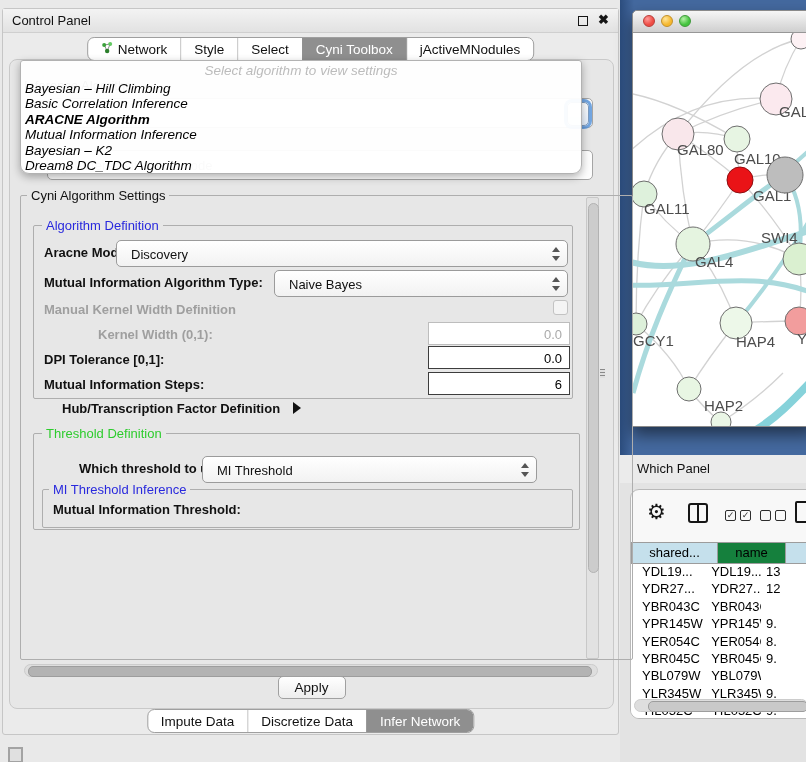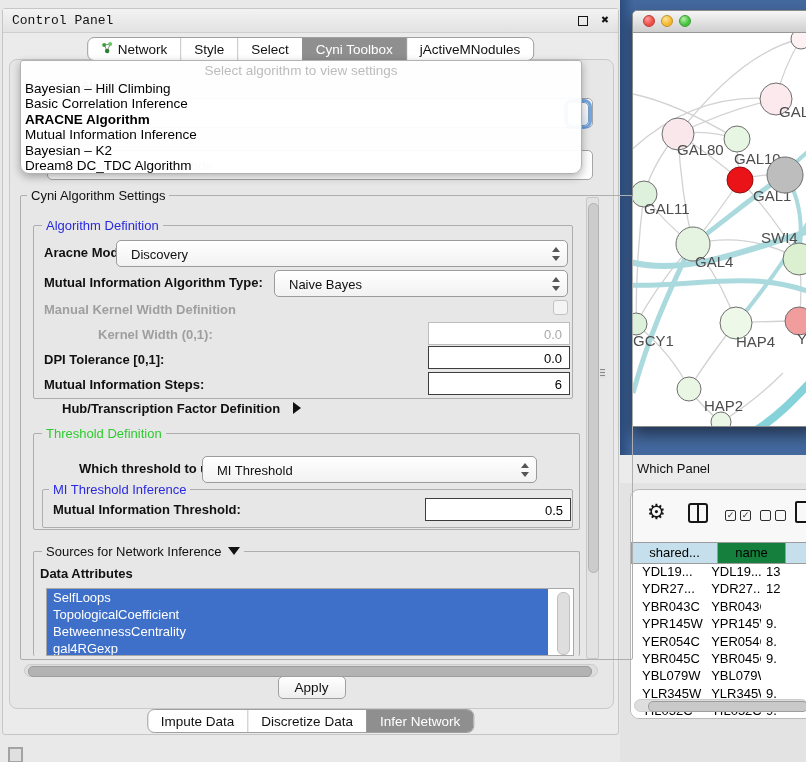--- a/index.html
+++ b/index.html
@@ -4,21 +4,21 @@
 <style>
   html,body{margin:0;padding:0;}
   body{width:806px;height:762px;overflow:hidden;background:#e9e9e9;
        font-family:"Liberation Sans",sans-serif;-webkit-font-smoothing:antialiased;}
   #app{position:relative;width:806px;height:762px;overflow:hidden;}
 
   
   #control-panel{position:absolute;left:2px;top:8px;width:615px;height:725px;
     background:#ebebeb;border:1px solid #c6c6c6;border-radius:3px;}
   .cp-titlebar{position:relative;height:23px;background:linear-gradient(#f3f3f3,#e2e2e2);
-    border-bottom:1px solid #cfcfcf;font-family:Liberation Mono, monospace;}
+    border-bottom:1px solid #cfcfcf;}
   .cp-title{position:absolute;left:9px;top:4px;font-size:13px;color:#111;}
   .float-btn{position:absolute;right:30px;top:7px;width:8px;height:8px;border:1.5px solid #151515;background:transparent;}
   .close-btn{position:absolute;right:9px;top:3px;font-size:13px;font-weight:bold;color:#151515;cursor:default;}
 
   
   .seg-tabs{position:absolute;left:50%;transform:translateX(-50%);display:flex;
     background:#fff;border:1px solid #9f9f9f;border-radius:7px;overflow:hidden;height:22px;
     font-size:13.5px;z-index:6;}
   .seg-tabs .tab{display:flex;align-items:center;gap:5px;padding:0 13px;border-left:1px solid #c4c4c4;
     color:#111;white-space:nowrap;cursor:default;}
@@ -38,21 +38,21 @@
     border-radius:5px;z-index:1;font-size:13px;color:#9e9e9e;line-height:30px;padding-left:12px;box-sizing:border-box;}
   #ghost-combo1{left:37px;top:38px;width:546px;}
   #ghost-combo2{left:37px;top:90px;width:546px;}
   .focus-stepper{position:absolute;right:3px;top:3px;width:20px;height:22px;border-radius:5px;
     background:linear-gradient(#ffffff,#e4eefb);border:1px solid #7d9cc0;
     box-shadow:0 0 0 3px rgba(90,150,220,.85);}
 
   
   #algo-popup{position:absolute;left:10px;top:0;width:562px;height:114px;z-index:20;
     background:rgba(255,255,255,0.95);border:1px solid #b2b2b2;border-radius:3px 3px 9px 9px;
-    box-shadow:0 3px 9px rgba(0,0,0,.30);box-sizing:border-box;}
+    box-shadow:0 3px 9px rgba(0,0,0,.30);box-sizing:border-box;font-style:italic;}
   .popup-placeholder{height:18px;text-align:center;color:#bcbcbc;font-size:13.5px;padding-top:2px;}
   .popup-item{font-size:13.5px;line-height:15.4px;padding-left:4px;color:#000;cursor:default;}
   .popup-item.bold{font-weight:bold;}
 
   
   .tgroup{position:absolute;border:1px solid #aeaeae;border-radius:2px;box-sizing:border-box;}
   .tgroup-title{position:absolute;top:-8px;left:6px;background:#e7e7e7;padding:0 4px;
     font-size:13px;color:#111;white-space:nowrap;}
   .tgroup-title.blue{color:var(--title_blue);}
   .tgroup-title.green{color:var(--title_green);}
@@ -254,37 +254,23 @@
 
           <span class="flabel" style="left:45px;top:27px;">Which threshold to use:</span>
           <div class="combo" style="left:168px;top:22px;width:335px;height:27px;">
             <span class="val">MI Threshold</span>
             <span class="stepper"></span>
           </div>
 
           <div class="tgroup" style="left:8px;top:55px;width:531px;height:39px;">
             <span class="tgroup-title blue" style="left:6px;">MI Threshold Inference</span>
             <span class="flabel" style="left:10px;top:12px;">Mutual Information Threshold:</span>
-            <div class="tfield enabled" style="left:382px;top:8px;width:146px;height:23px;">
-              <span class="v">0.5</span>
-            </div>
-          </div>
-        </div>
-
-        <div class="tgroup" style="left:12px;top:355px;width:547px;height:105px;border-bottom:none;">
-          <span class="tgroup-title" style="left:8px;"><span>Sources for Network Inference</span><span class="tri-down"></span></span>
-          <span class="flabel" style="left:6px;top:14px;">Data Attributes</span>
-          <div class="listbox" style="left:12px;top:36px;width:528px;height:68px;">
-            <div class="list-item">SelfLoops</div>
-            <div class="list-item">TopologicalCoefficient</div>
-            <div class="list-item">BetweennessCentrality</div>
-            <div class="list-item">gal4RGexp</div>
-            <span class="list-vthumb"></span>
-          </div>
-        </div>
+          </div>
+        </div>
+
       </div>
 
       <div class="vscroll">
           <span class="thumb"></span>
         </div>
       <div class="hscroll" id="settings-hscroll">
           <span class="thumb"></span>
         </div>
 
       <button class="apply-btn">Apply</button>

